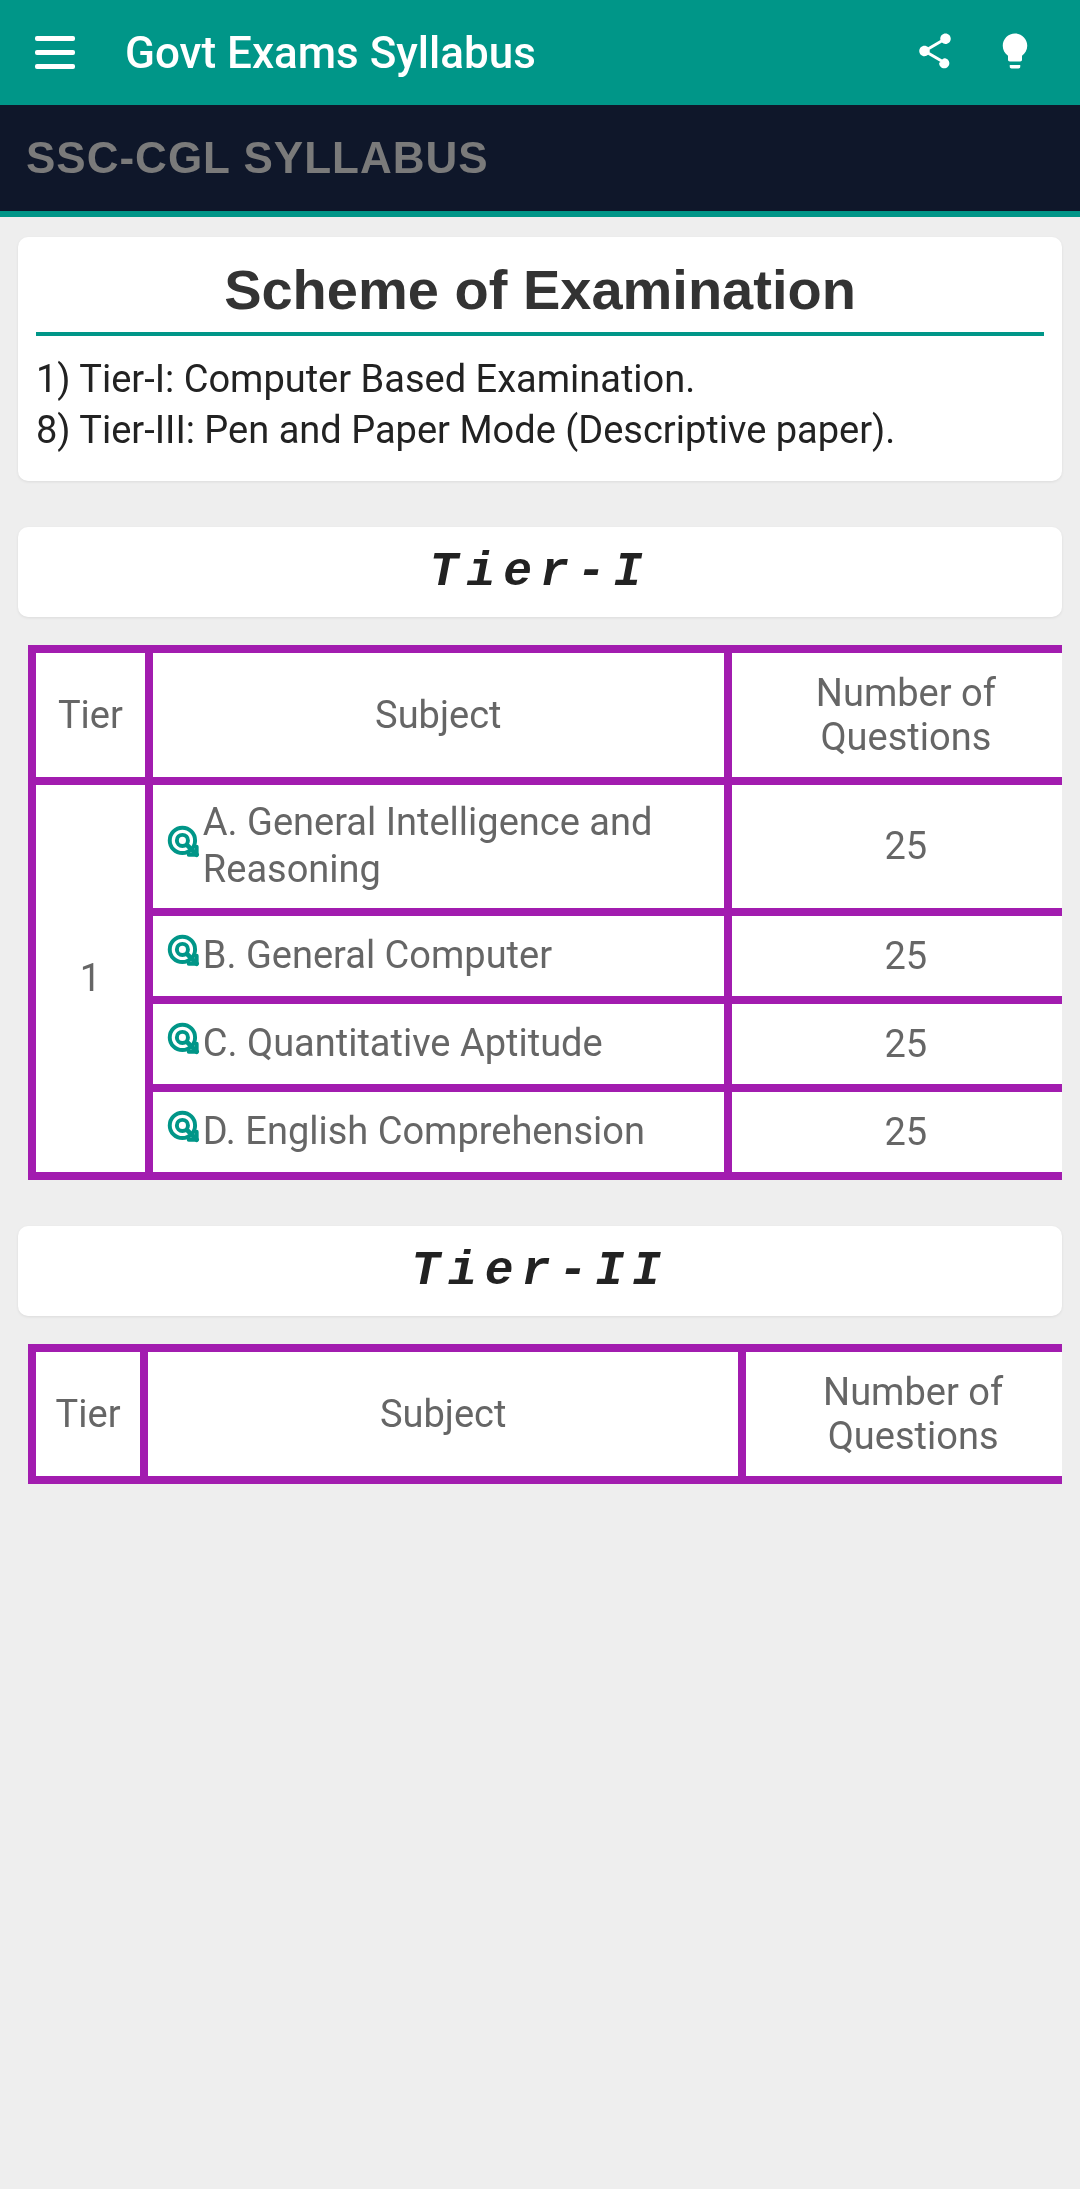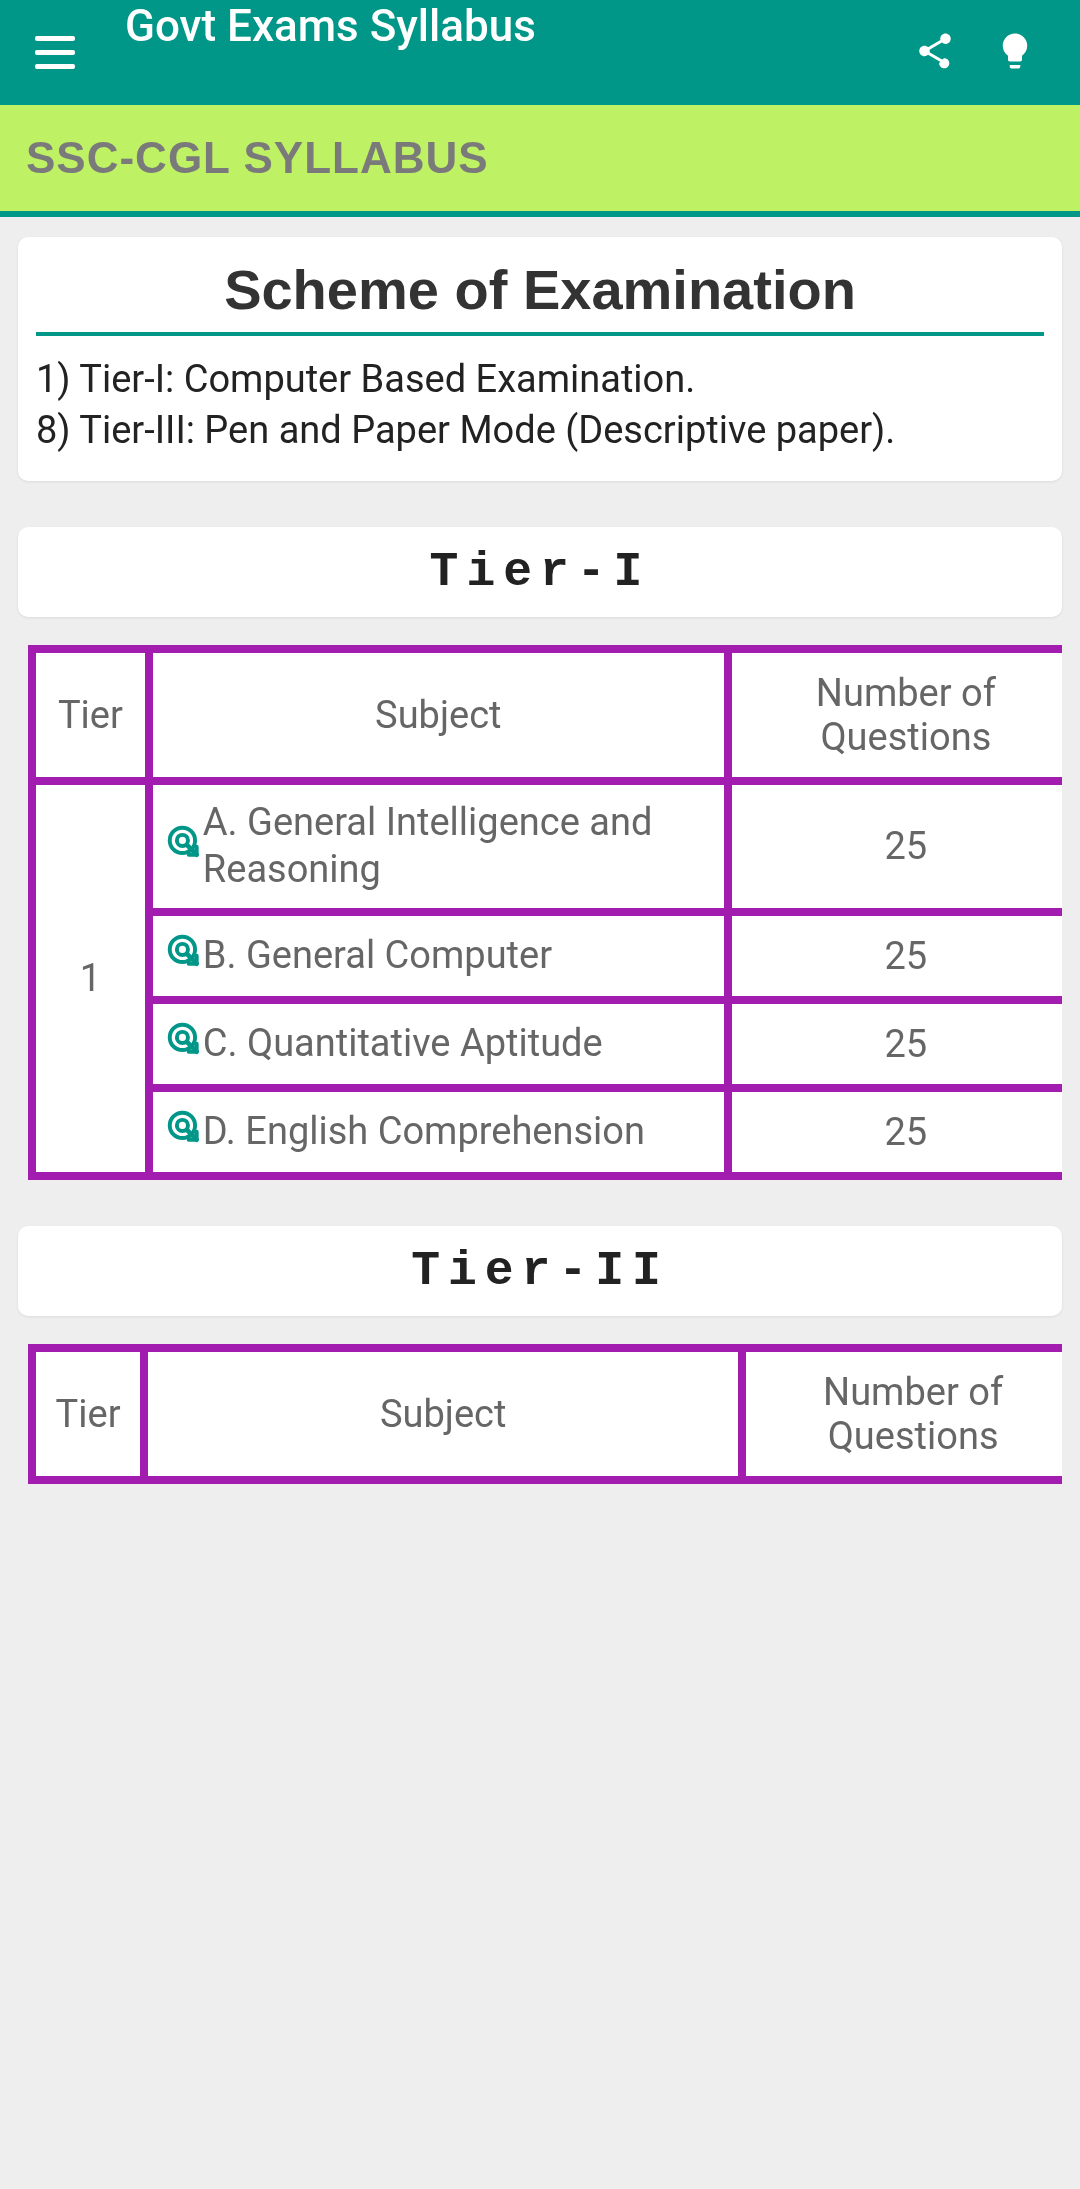--- a/index.html
+++ b/index.html
@@ -1,31 +1,32 @@
 <!DOCTYPE html>
 <html><head>
 <meta charset="utf-8">
 <style>
   * { box-sizing: border-box; margin: 0; padding: 0; }
   html, body { width: 1080px; font-family: Roboto, Arial, sans-serif; background: #eeeeee; }
   .appbar {
     background: #009688;
     height: 105px;
     display: flex;
+    align-items: center;
     padding: 0 25px 0 25px;
     color: #fff;
   }
   .appbar .menu-btn { width: 60px; display: flex; align-items: center; justify-content: center; }
   .appbar .title { flex: 1; font-size: 44px; font-weight: 500; margin-left: 40px; }
   .appbar .action { width: 80px; display: flex; align-items: center; justify-content: center; }
   .hamburger { display: flex; flex-direction: column; gap: 9px; }
   .hamburger span { display: block; width: 40px; height: 5px; background: #fff; border-radius: 2px; }
   .share-icon svg, .bulb-icon svg { width: 42px; height: 42px; fill: #fff; }
   .page-subtitle-bar {
-    background: #bef264;
+    background: #0f172a;
     padding: 28px 26px;
     border-bottom: 6px solid #009688;
   }
   .page-subtitle {
     font-size: 44px;
     font-weight: 900;
     letter-spacing: 1px;
     color: #7a7a7a;
     text-transform: uppercase;
     font-family: "Arial Black", Impact, sans-serif;
@@ -58,20 +59,21 @@
     border-radius: 10px;
     text-align: center;
     padding: 18px 8px;
     margin-bottom: 28px;
     box-shadow: 0 1px 3px rgba(0,0,0,0.08);
     font-family: "Courier New", monospace;
     font-size: 48px;
     font-weight: 700;
     letter-spacing: 8px;
     color: #222;
+    font-style: italic;
   }
   .table-wrap { overflow-x: auto; margin-bottom: 46px; }
   table.syllabus {
     border-collapse: collapse;
     background: #fff;
     margin-left: 10px;
     min-width: 1060px;
   }
   table.syllabus th, table.syllabus td {
     border: 8px solid #a21caf;

